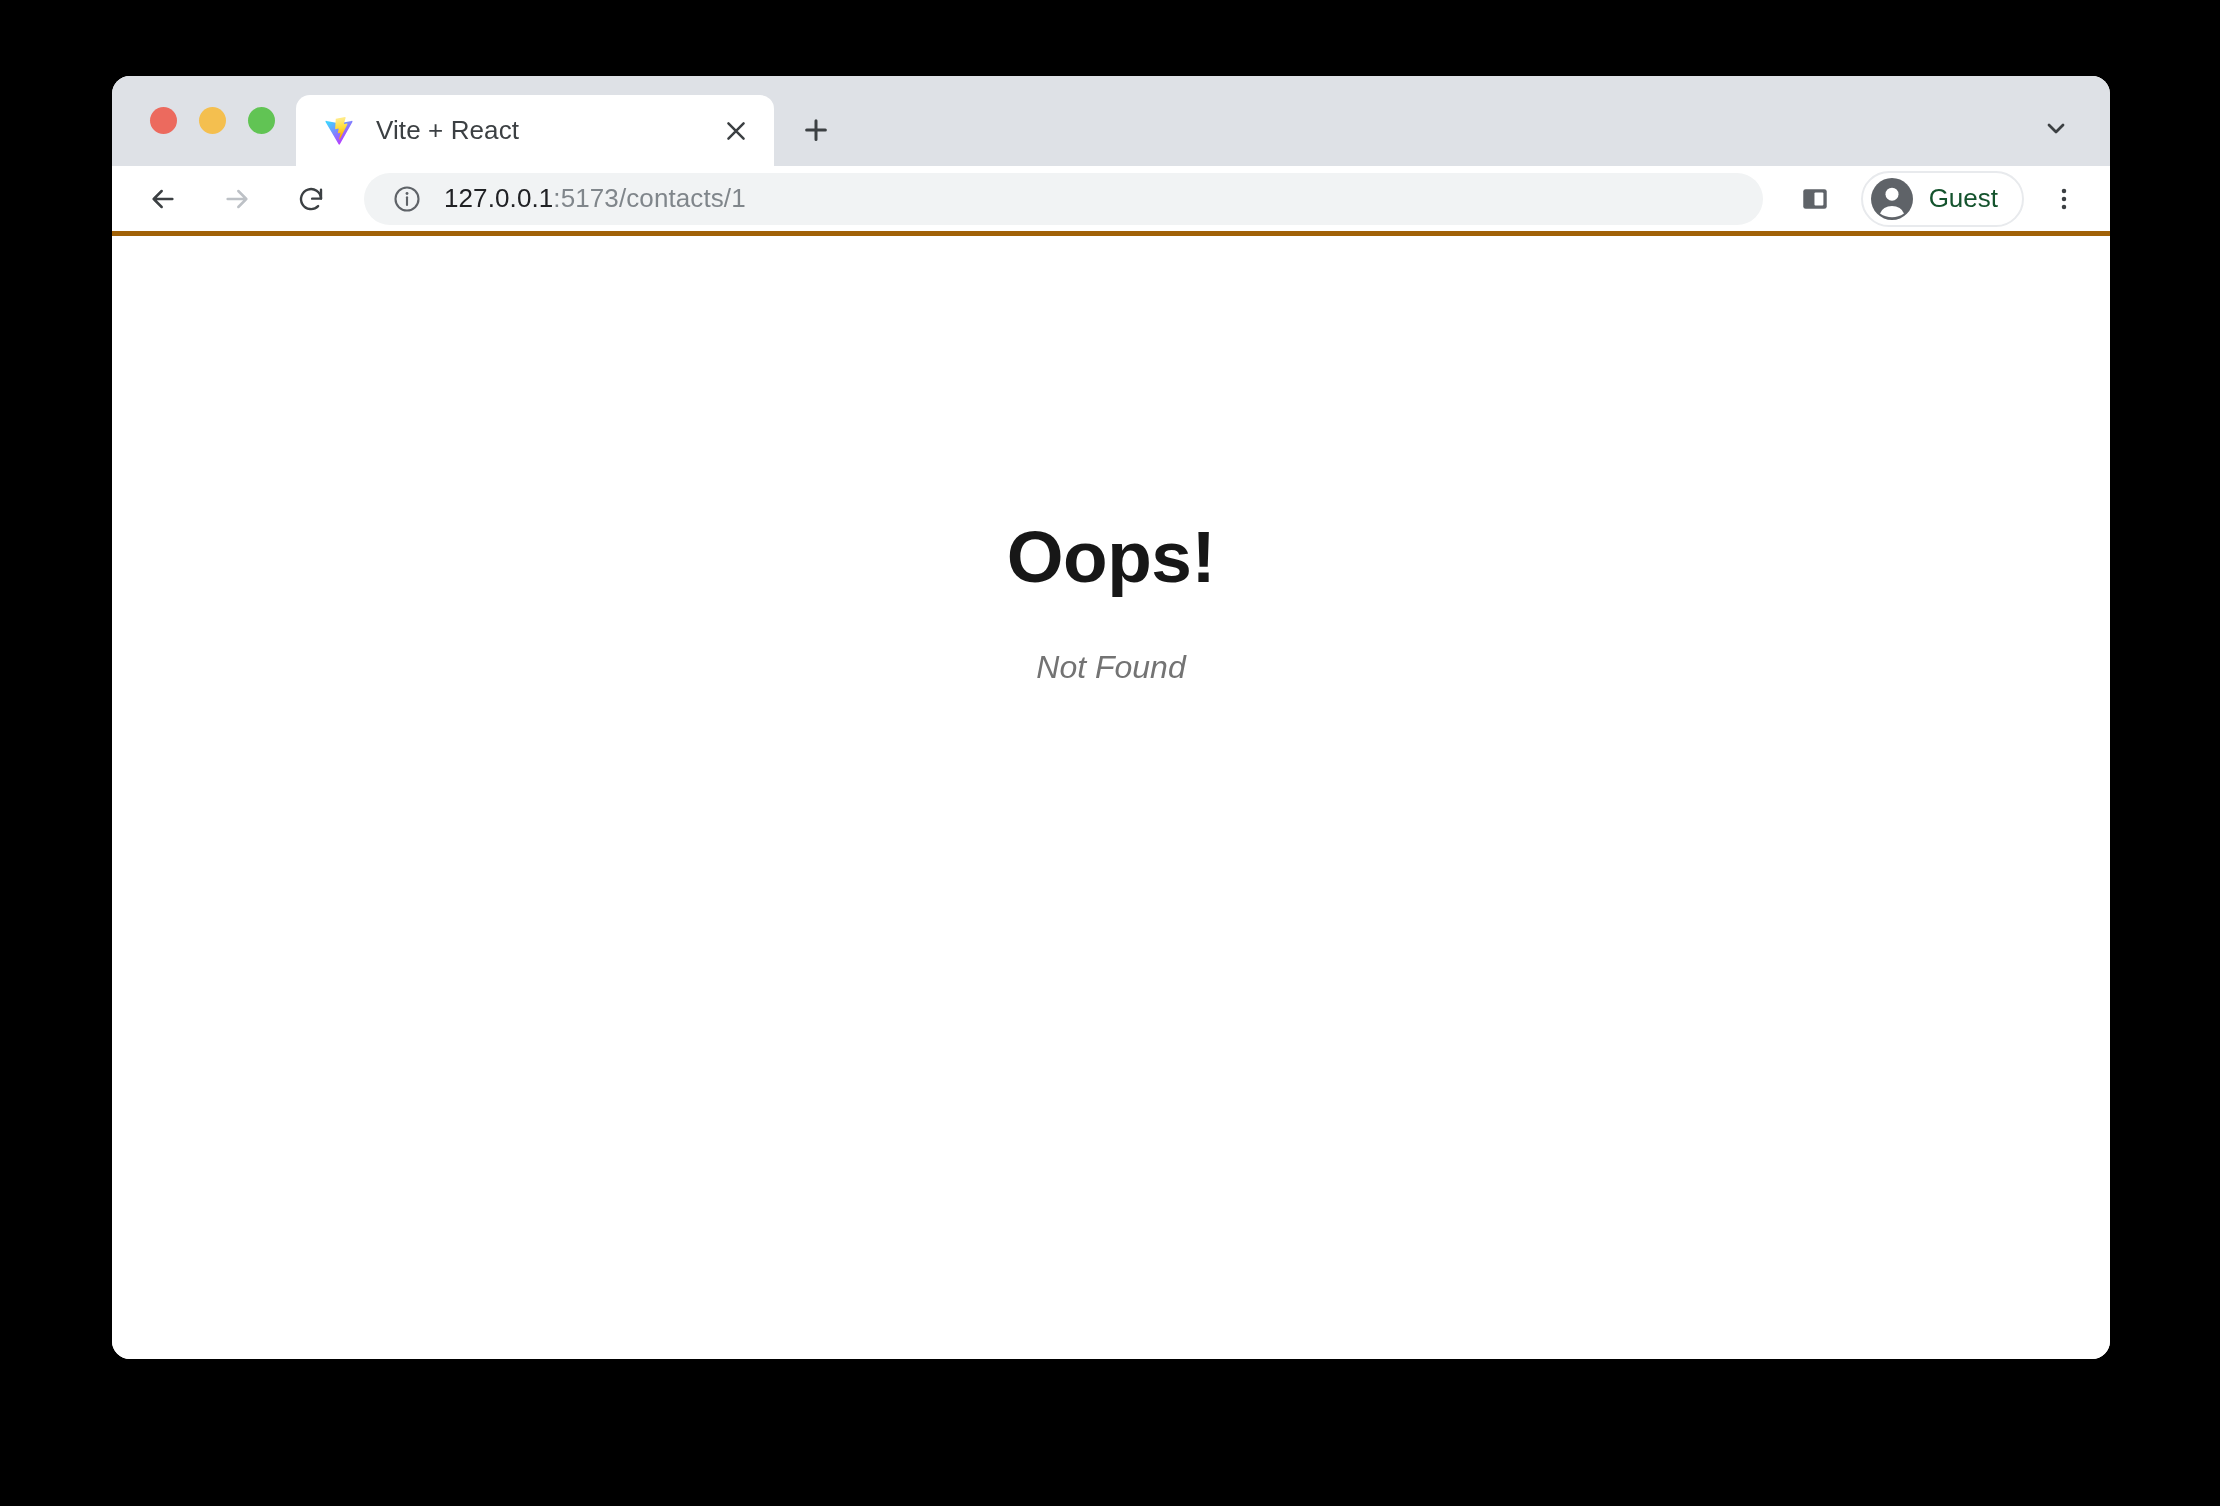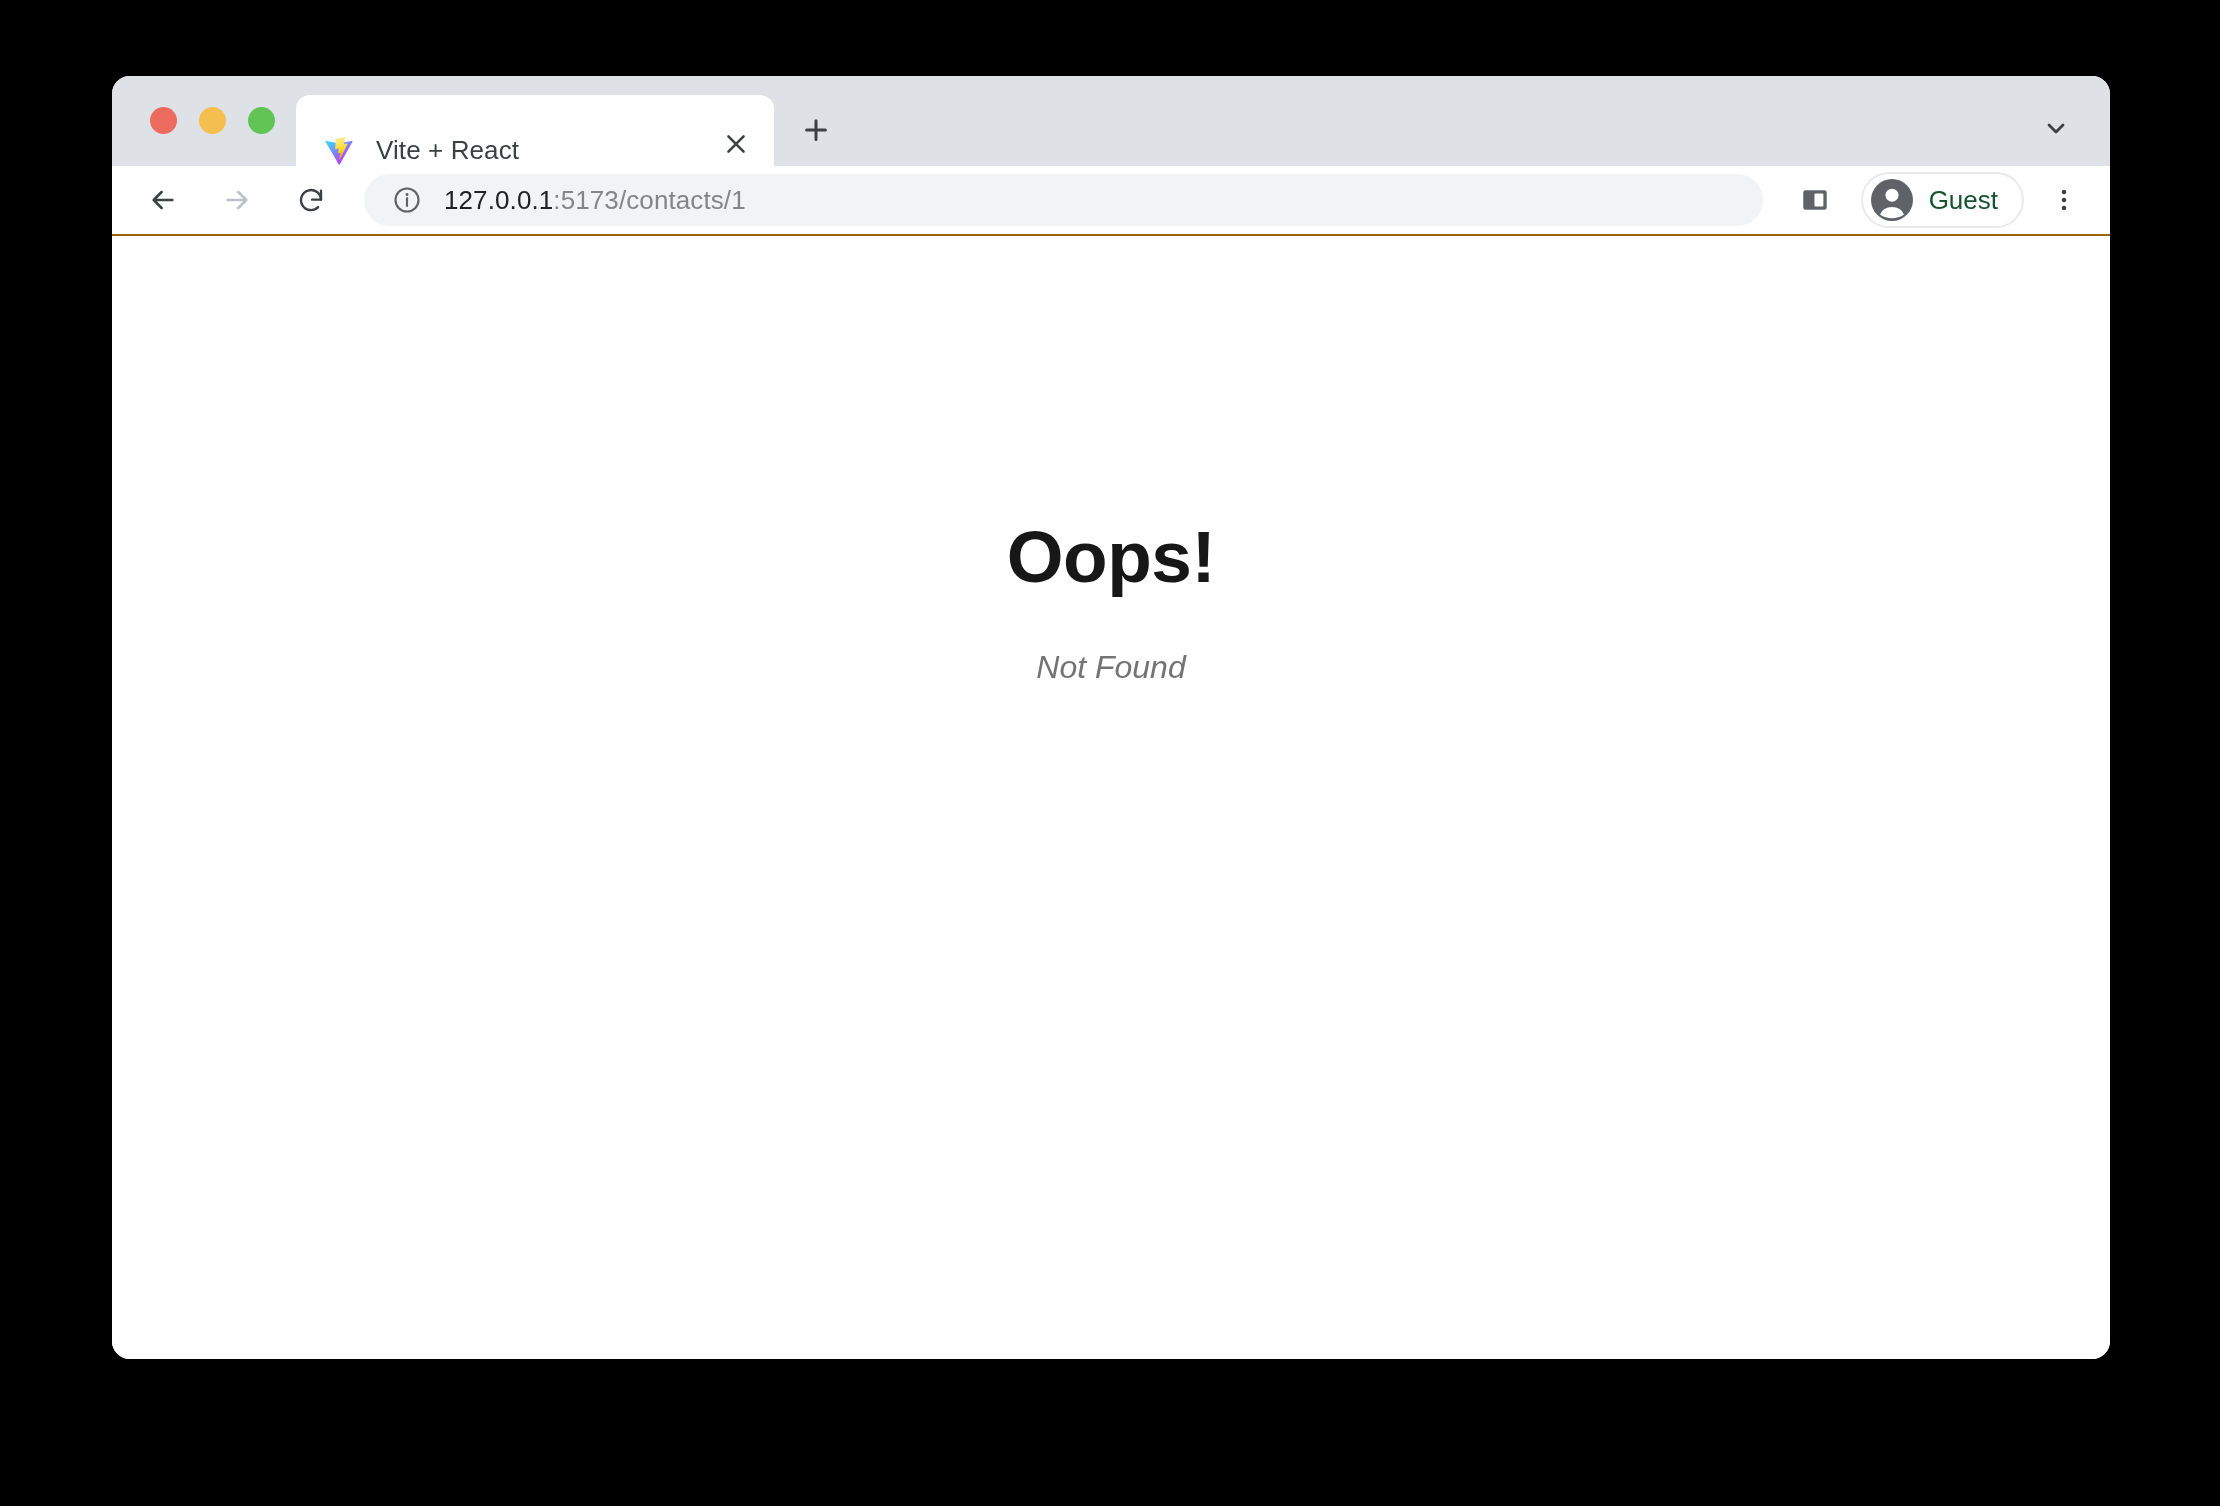--- a/index.html
+++ b/index.html
@@ -55,21 +55,21 @@
   
   #tab-active {
     position: absolute;
     left: 184px;
     top: 19px;
     width: 478px;
     height: 71px;
     background: #ffffff;
     border-radius: 14px 14px 0 0;
     display: flex;
-    align-items: flex-end;
+    align-items: center;
     padding: 0 0 0 28px;
   }
   #tab-favicon {
     width: 30px;
     height: 30px;
     flex: 0 0 30px;
     display: block;
   }
   #tab-title {
     margin-left: 22px;
@@ -112,21 +112,21 @@
     align-items: center;
     justify-content: center;
   }
 
   
   #toolbar {
     position: relative;
     height: 70px;
     flex: 0 0 70px;
     background: #ffffff;
-    border-bottom: 2px solid #a16207;
+    border-bottom: 5px solid #a16207;
     display: flex;
     align-items: center;
   }
 
   .nav-button {
     width: 54px;
     height: 54px;
     display: flex;
     align-items: center;
     justify-content: center;

